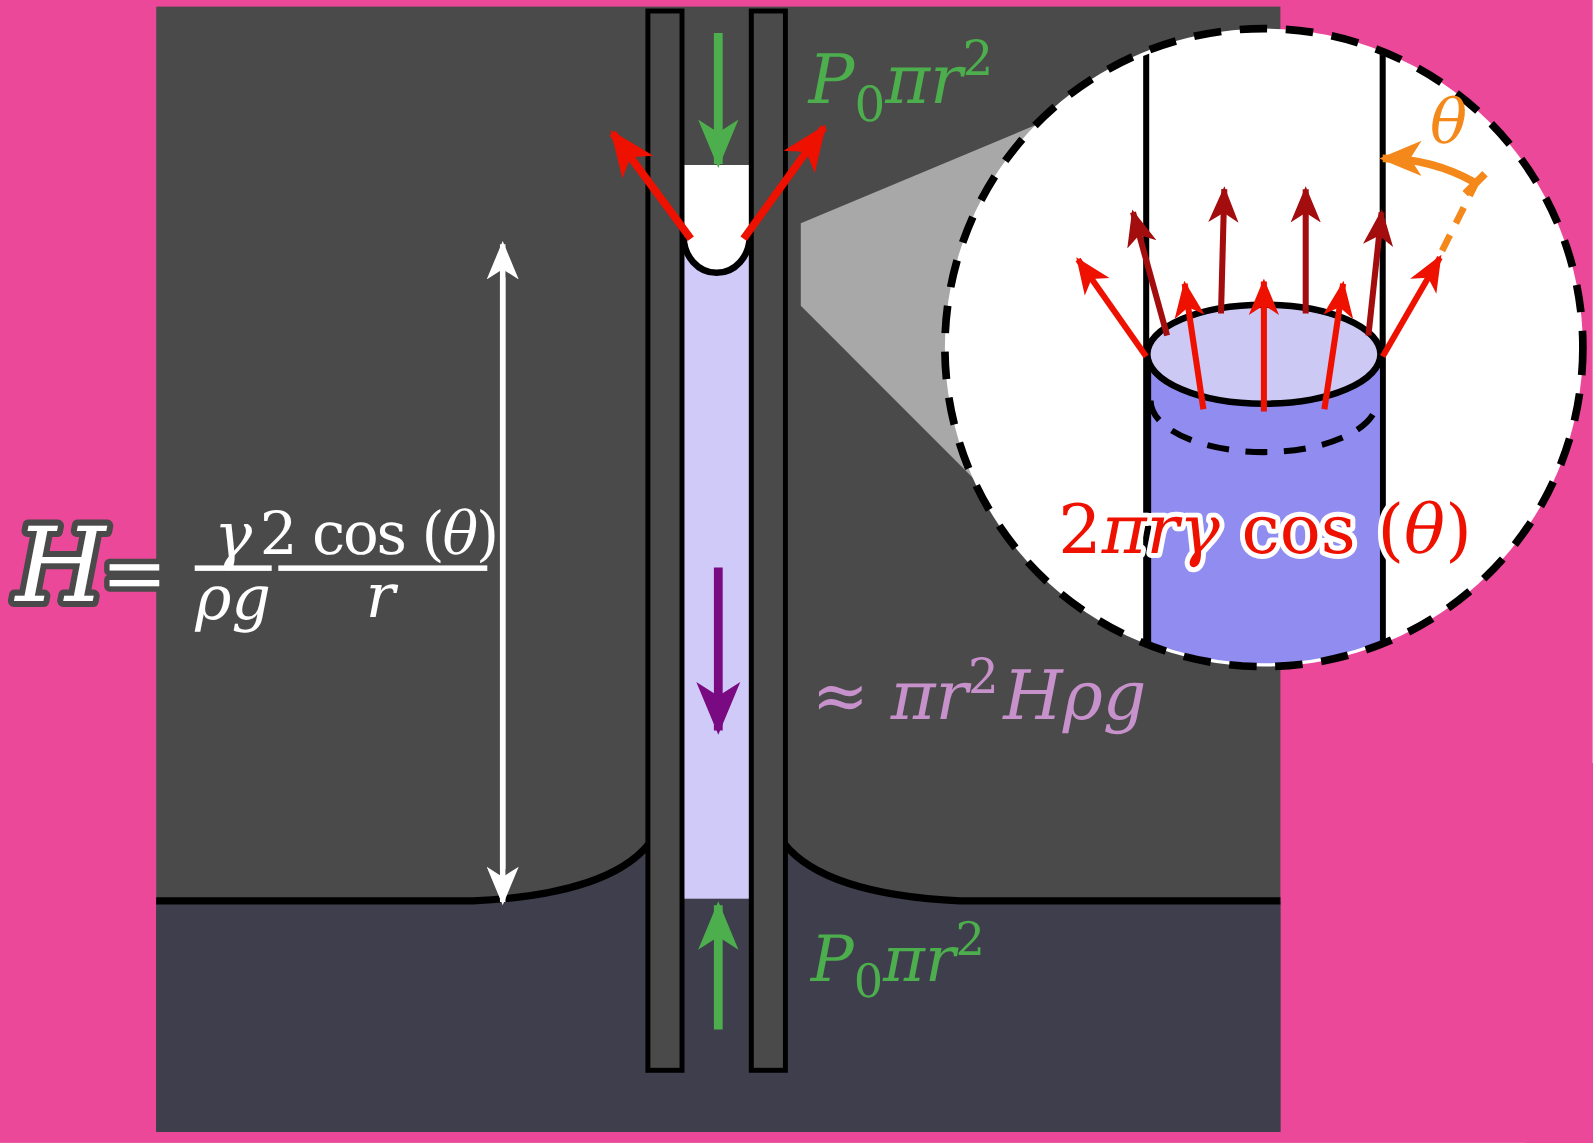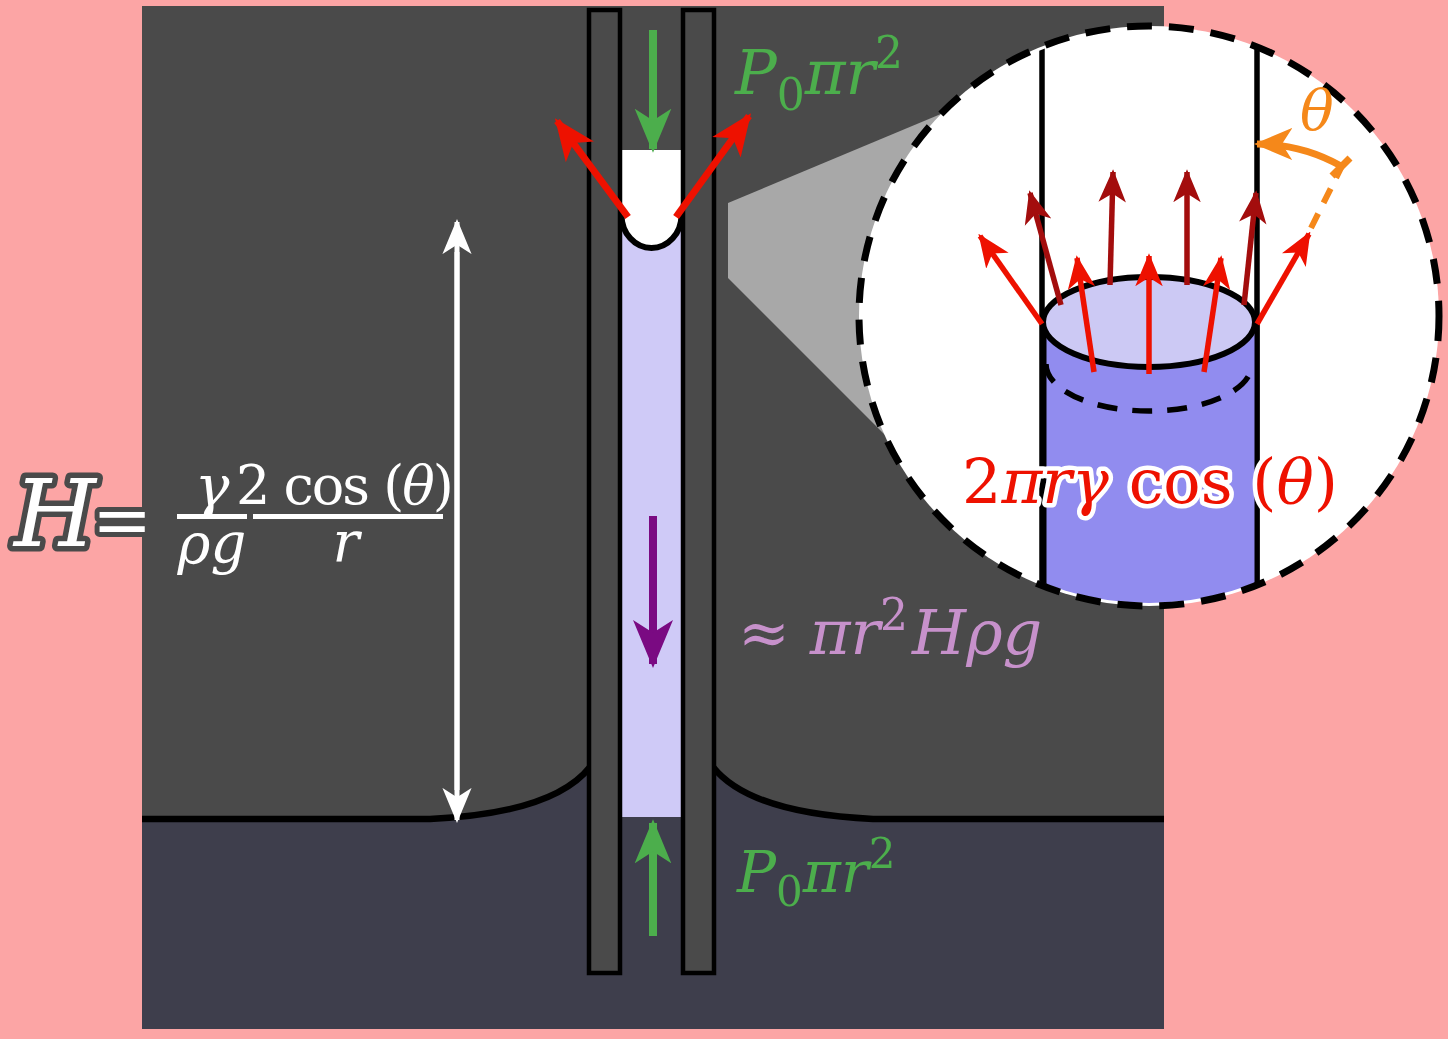--- a/index.html
+++ b/index.html
@@ -1,16 +1,16 @@
 <!DOCTYPE html>
 <html><head>
 <meta charset="utf-8">
 <style>
   html,body{margin:0;padding:0;background:#ffffff;}
-  .stage{position:relative;width:1448px;height:1039px;background:#fca5a5;overflow:hidden;}
+  .stage{position:relative;width:1448px;height:1039px;background:#ec4899;overflow:hidden;}
   svg{position:absolute;left:0;top:0;}
   text{font-family:"DejaVu Serif","Liberation Serif",serif;}
   .it{font-style:italic;}
   .up{font-style:normal;}
 </style>
 </head>
 <body>
 
 <div class="stage">
 <svg width="1448" height="1039" viewBox="0 0 1448 1039">

